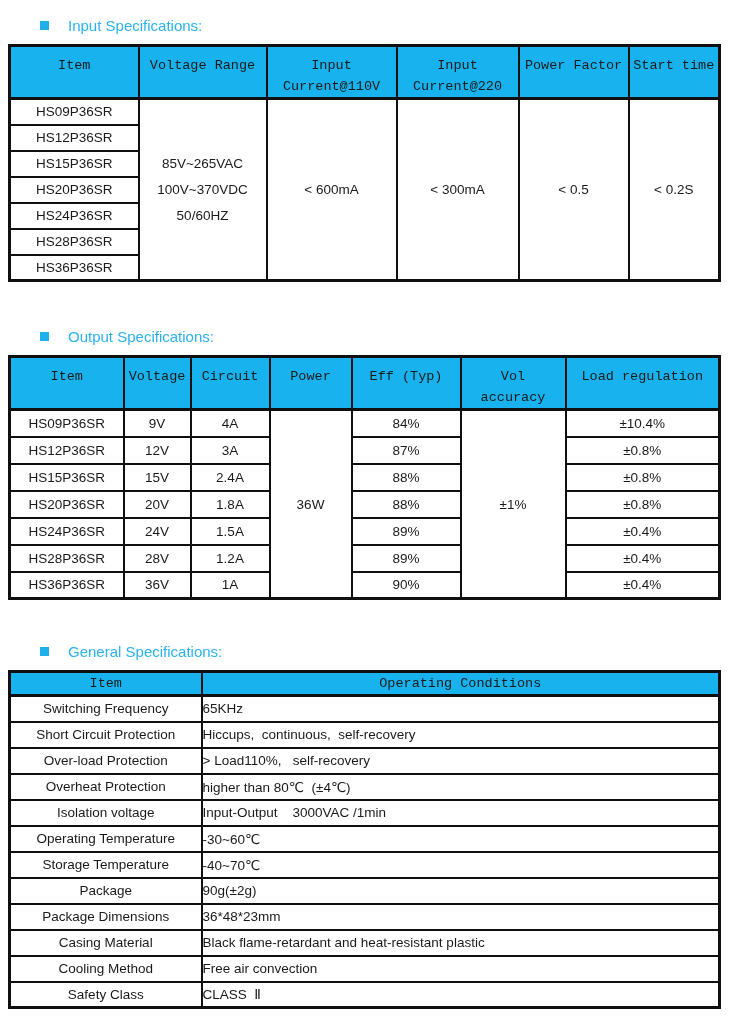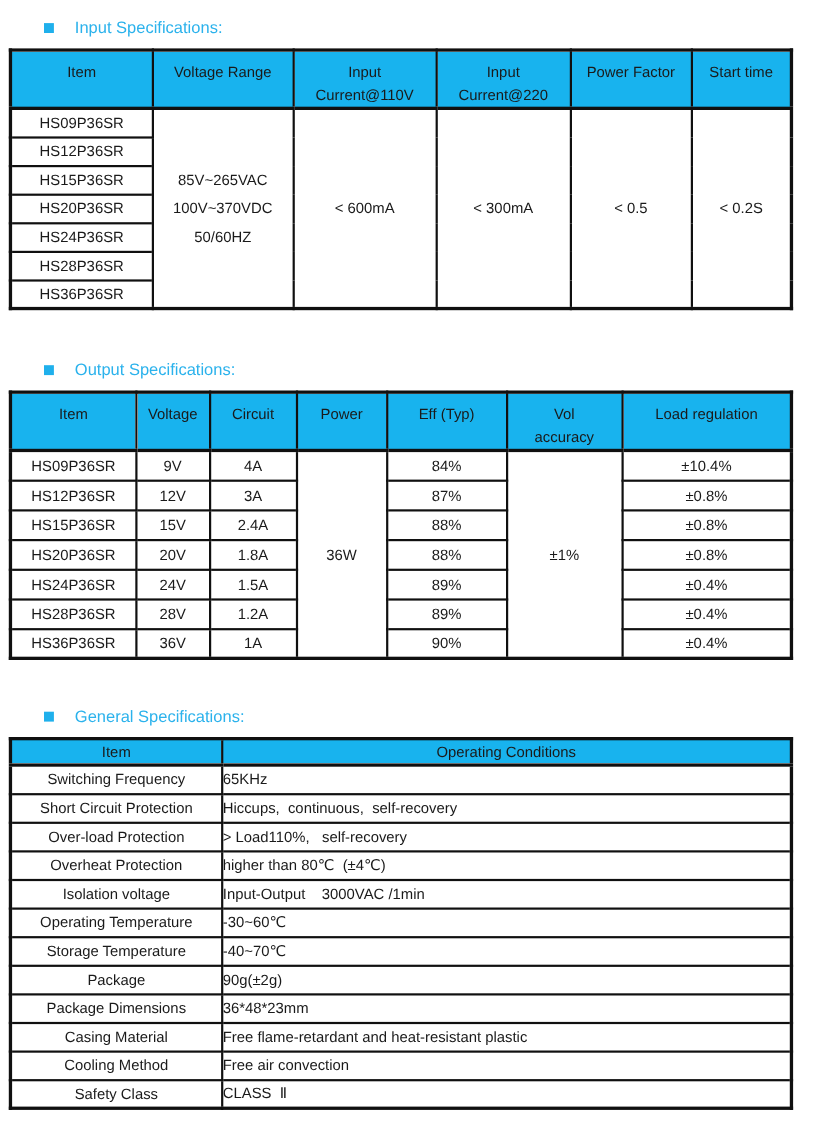--- a/index.html
+++ b/index.html
@@ -46,20 +46,21 @@
     font-weight:400;
     font-size:13.5px;
     padding:0;
     overflow:hidden;
   }
   table.spec thead th{
     background:#18b3ee;
     border-bottom:3px solid #101010;
     white-space:pre-line;
     line-height:21px;
+    font-family:Liberation Mono, monospace;
   }
   .t1 thead tr, .t2 thead tr{height:48px;}
   .t1 thead th, .t2 thead th{vertical-align:top;padding-top:8px;}
   .t1 tbody tr{height:26px;}
   .t2 tbody tr{height:27px;}
   .multiline{white-space:pre-line;line-height:26px;}
 
   
   .t3{margin-top:14px;}
   .t3 thead tr{height:24px;}
@@ -264,21 +265,21 @@
           <tr>
             <td>Package</td>
             <td class="value-cell">90g(±2g)</td>
           </tr>
           <tr>
             <td>Package Dimensions</td>
             <td class="value-cell">36*48*23mm</td>
           </tr>
           <tr>
             <td>Casing Material</td>
-            <td class="value-cell">Free flame-retardant and heat-resistant plastic</td>
+            <td class="value-cell">Black flame-retardant and heat-resistant plastic</td>
           </tr>
           <tr>
             <td>Cooling Method</td>
             <td class="value-cell">Free air convection</td>
           </tr>
           <tr>
             <td>Safety Class</td>
             <td class="value-cell">CLASS  Ⅱ</td>
           </tr>
         </tbody>

